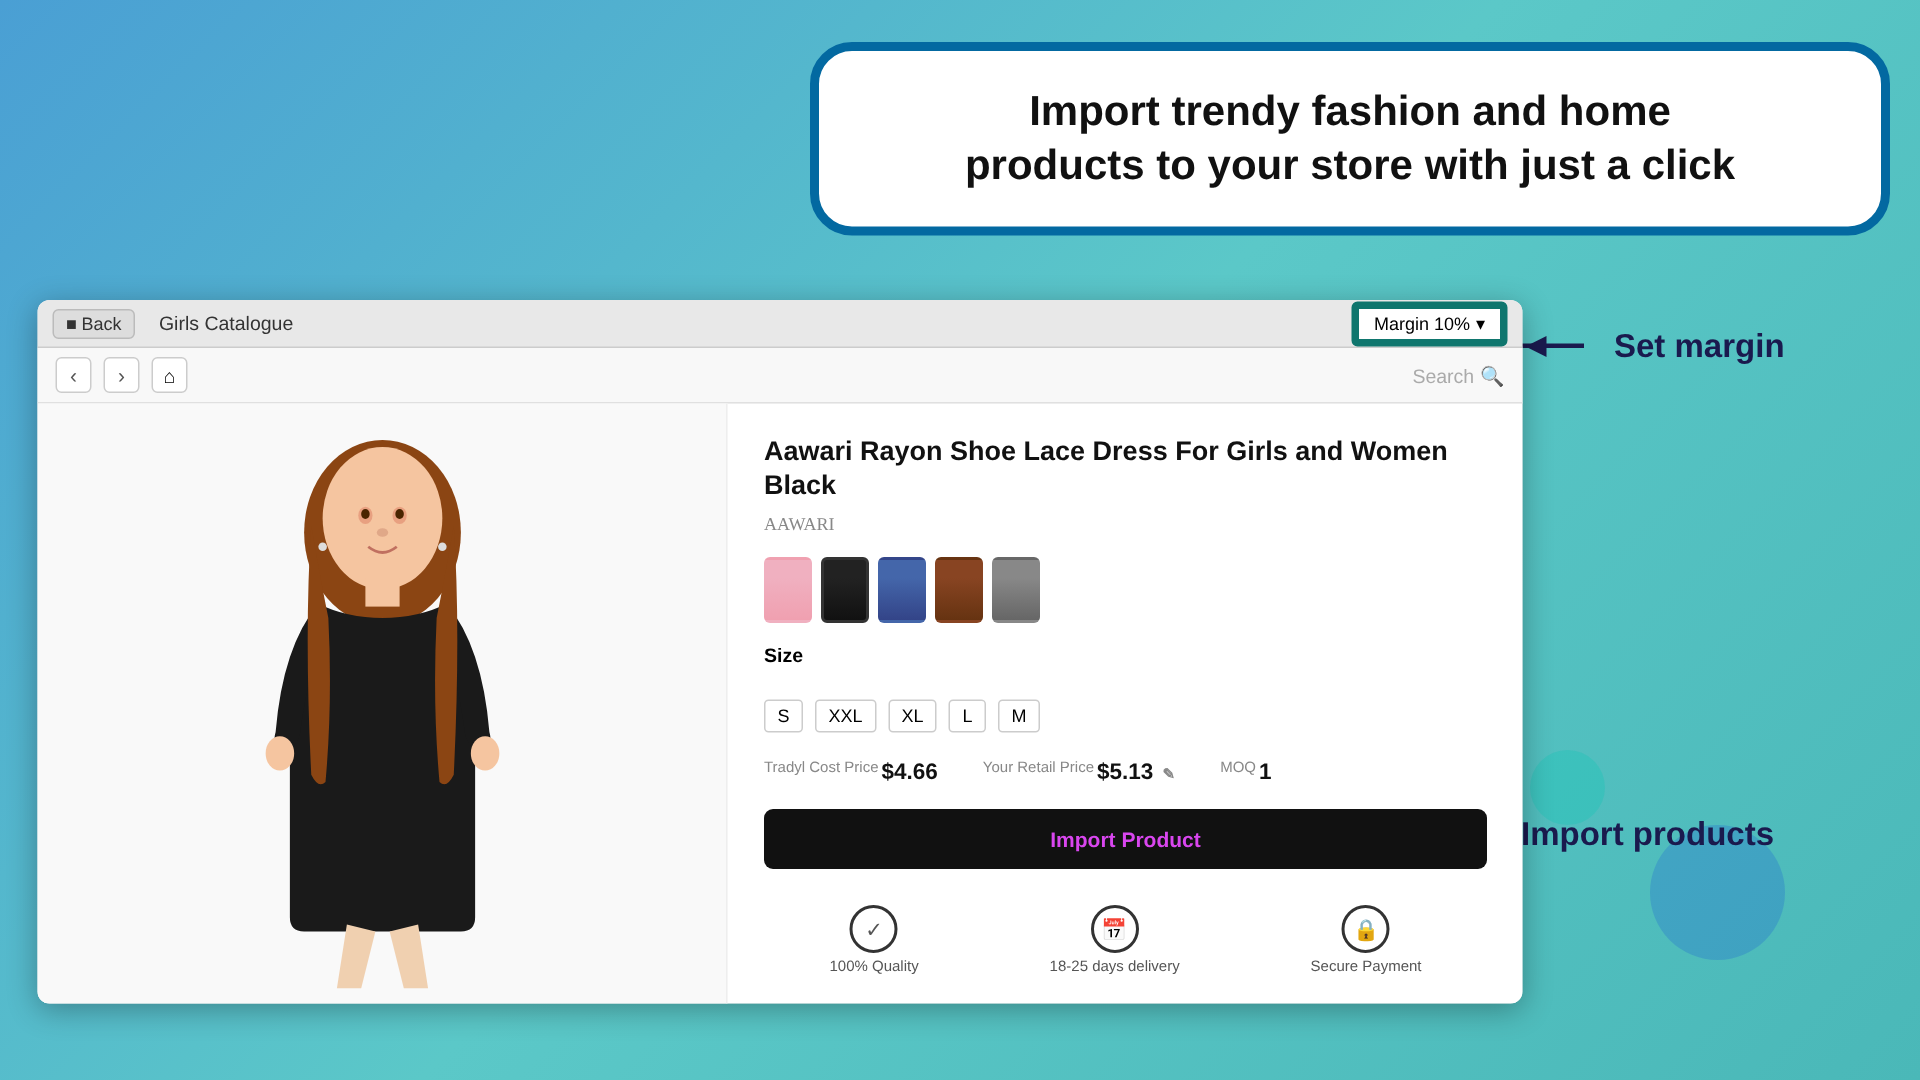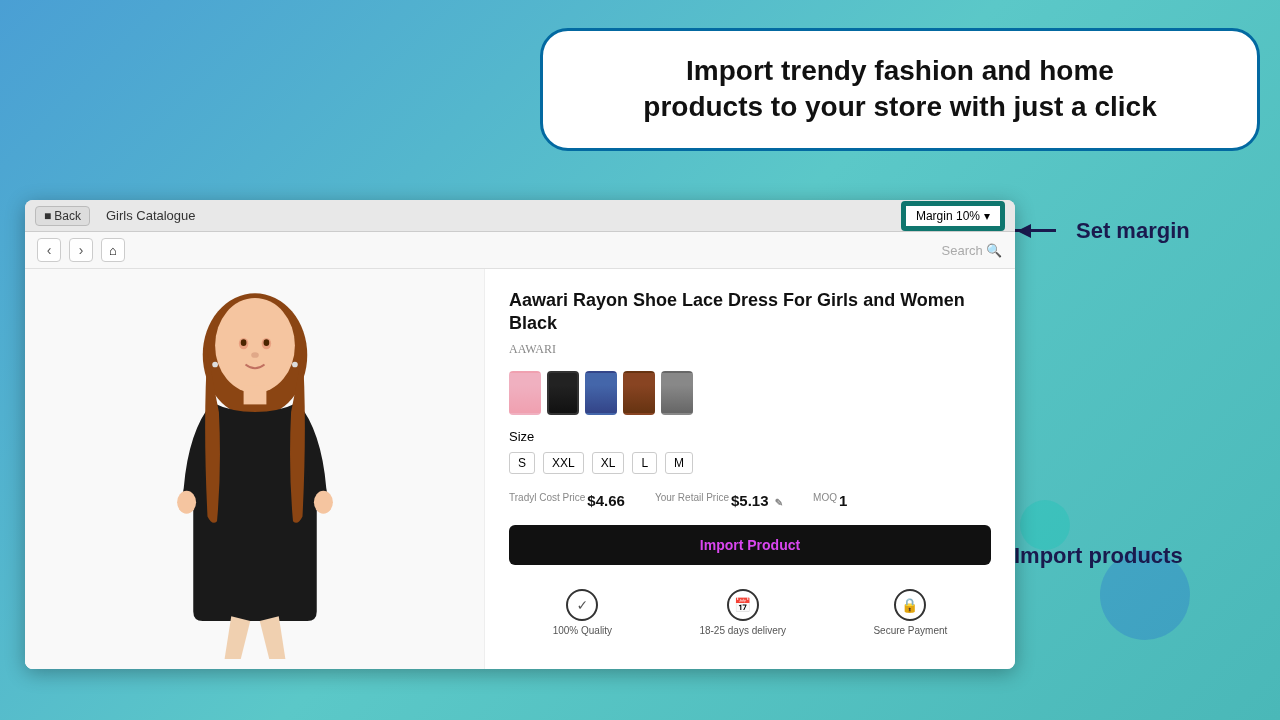--- a/index.html
+++ b/index.html
@@ -13,21 +13,21 @@
     }
 
     
     .hero-callout {
       position: absolute;
       top: 28px;
       left: 540px;
       right: 20px;
       background: white;
       border-radius: 28px;
-      border: 3px solid #0369a1;
+      border: 6px solid #0369a1;
       padding: 22px 36px;
       text-align: center;
       z-index: 10;
     }
     .hero-callout-text {
       font-size: 28px;
       font-weight: 900;
       color: #111;
       line-height: 1.3;
     }
@@ -193,22 +193,22 @@
       border-radius: 4px;
       cursor: pointer;
       overflow: hidden;
       border: 2px solid transparent;
     }
     .swatch.active {
       border-color: #333;
     }
     .size-label {
       font-size: 13px;
-      font-weight: 400;
-      margin-bottom: 8px;
+      font-weight: 700;
+      margin-bottom: 22px;
     }
     .size-options {
       display: flex;
       gap: 8px;
       margin-bottom: 18px;
     }
     .size-btn {
       padding: 3px 8px;
       border: 1px solid #ccc;
       border-radius: 3px;

